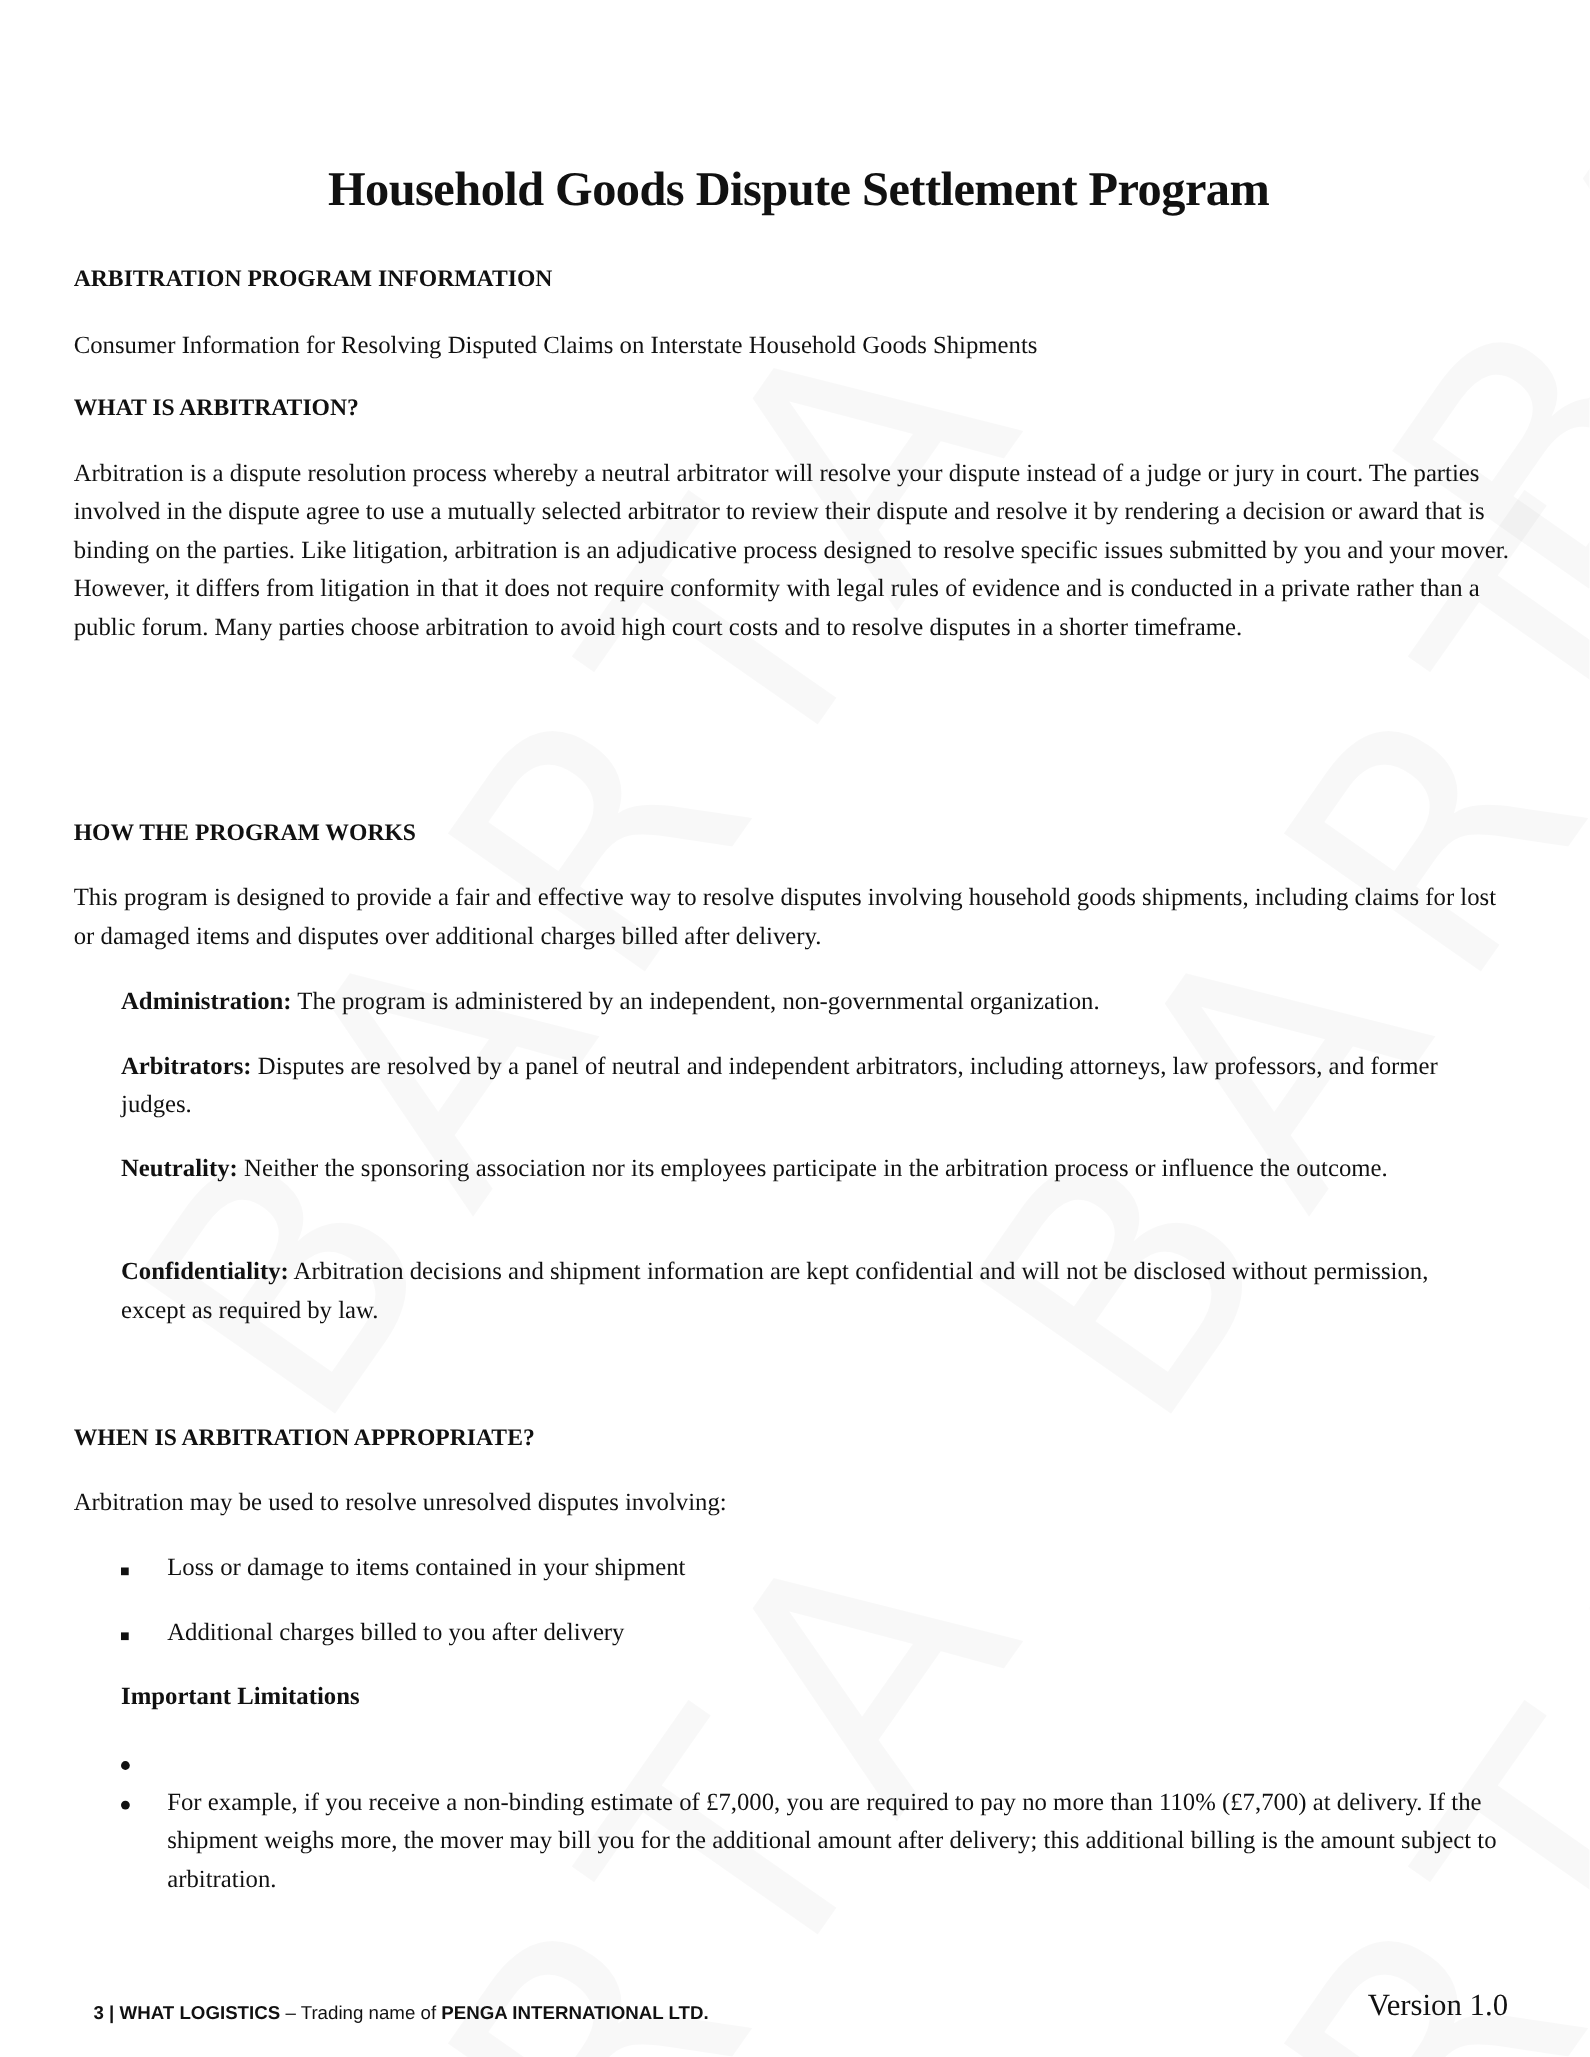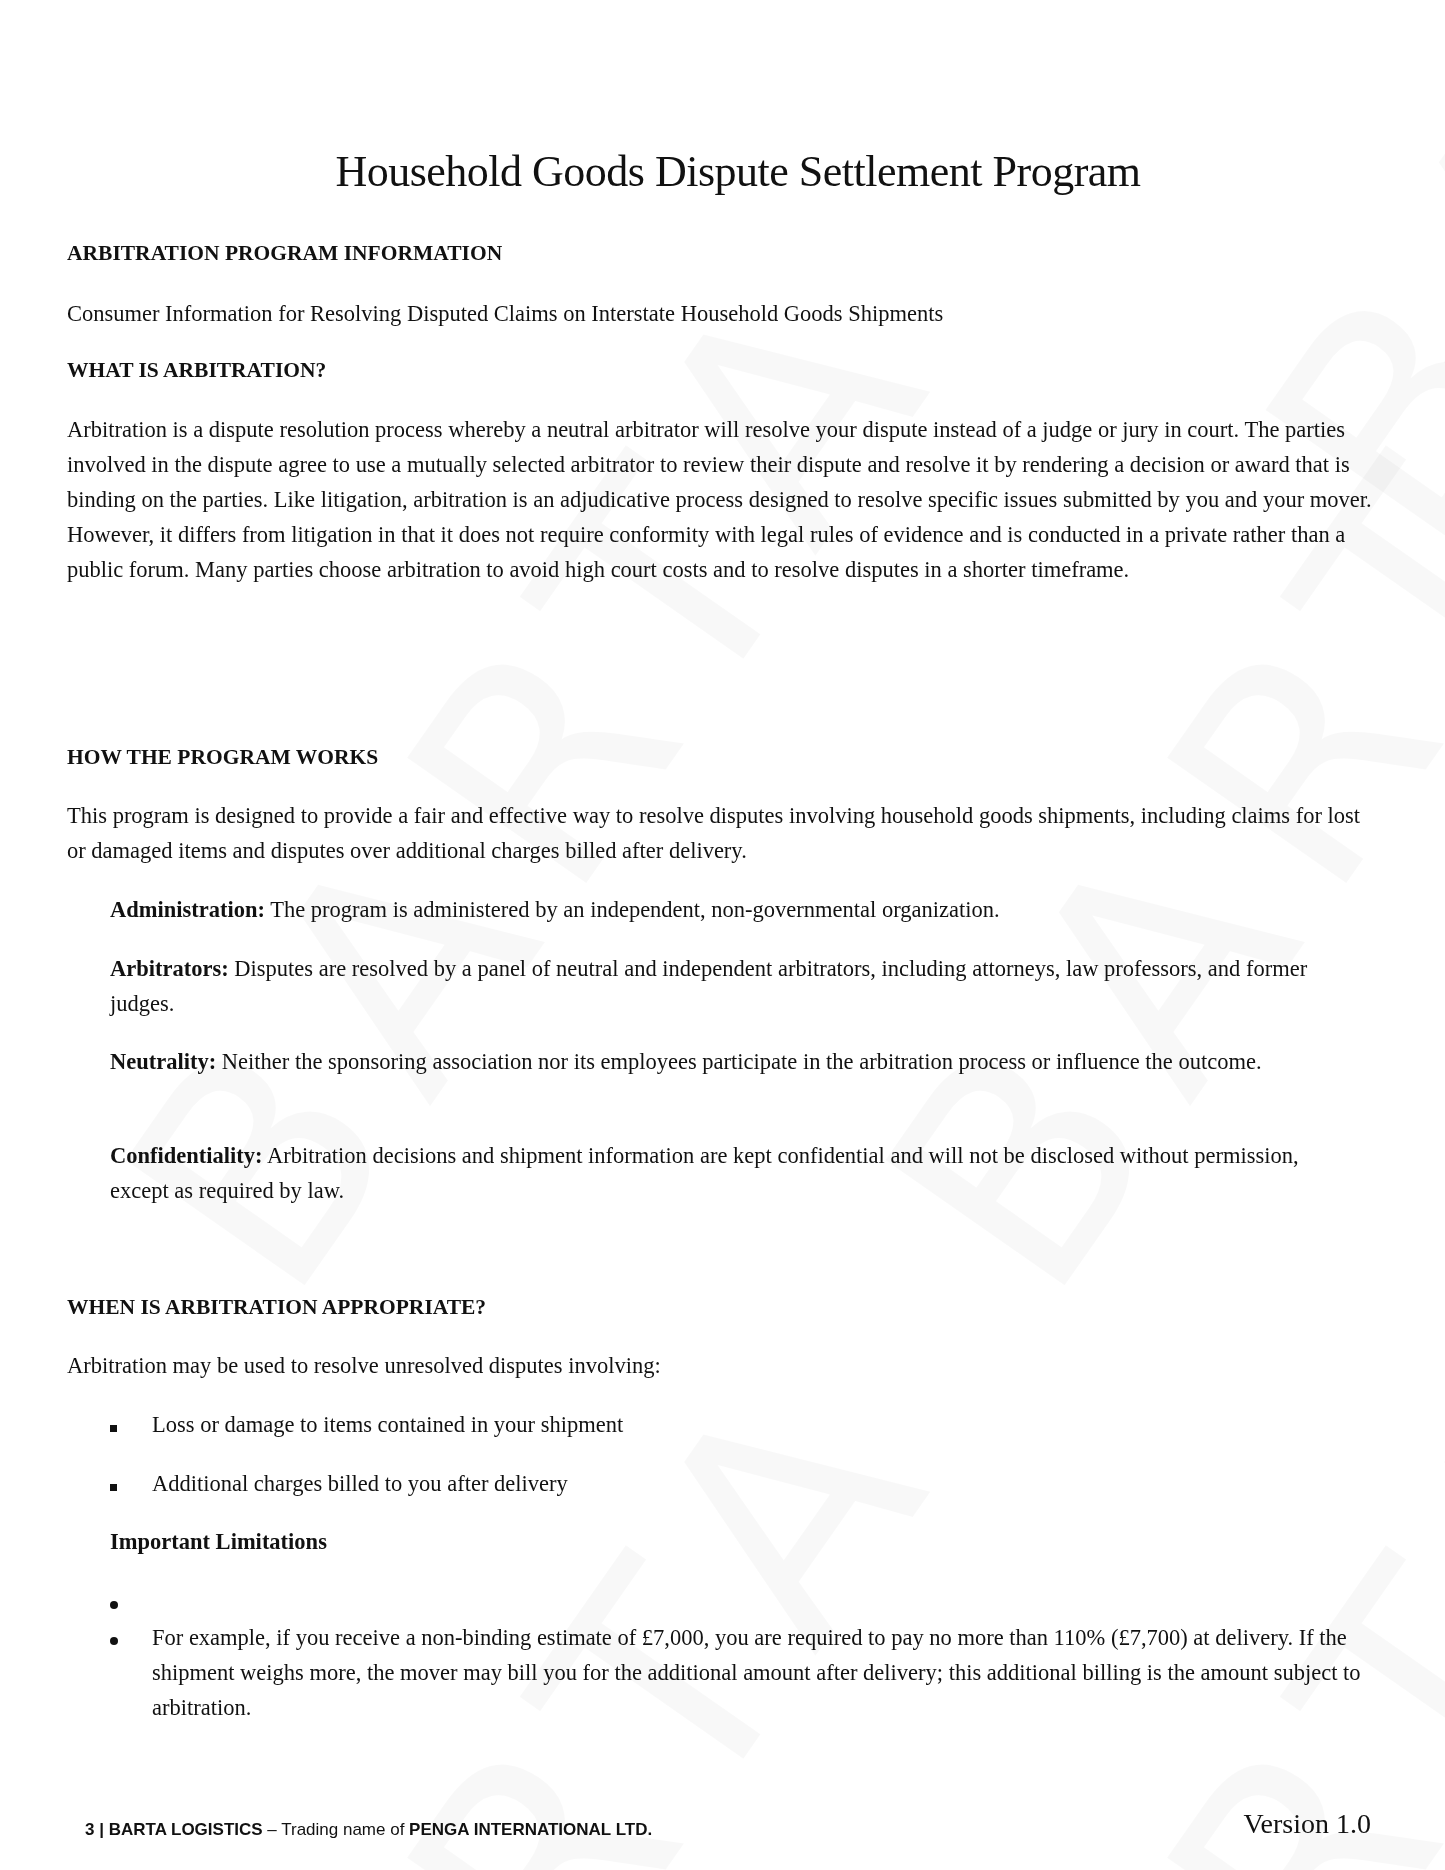--- a/index.html
+++ b/index.html
@@ -2,22 +2,22 @@
 <html><head>
 <meta charset="utf-8">
 <style>
   html, body { margin: 0; padding: 0; background: #ffffff; }
   body { width: 1445px; height: 1870px; position: relative; overflow: hidden;
          font-family: "DejaVu Serif", "Liberation Serif", serif; color: #111; }
   .wm { position: absolute; font-family: "DejaVu Sans", sans-serif; font-size: 300px;
         color: rgba(0,0,0,0.028); transform: rotate(-55deg); transform-origin: left top;
         white-space: nowrap; letter-spacing: 40px; pointer-events: none; }
   .page { position: absolute; left: 67px; top: 0; width: 1310px; }
-  .title { position: absolute; left: 16px; width: 1310px; top: 146px; text-align: center;
-           font-size: 44px; font-weight: normal; margin: 0; letter-spacing: -0.5px;
+  .title { position: absolute; left: 4px; width: 1310px; top: 146px; text-align: center;
+           font-size: 44px; font-weight: bold; margin: 0; letter-spacing: -0.5px;
            font-family: "Liberation Serif", serif; }
   .blk { position: absolute; left: 0; margin: 0; font-size: 22.5px; line-height: 35px;
          font-family: "Liberation Serif", serif; }
   .h { font-weight: bold; font-size: 21.5px; }
   .ind { left: 43px; width: 1250px; }
   .li { left: 43px; width: 1260px; padding-left: 42px; }
   .li .mk { position: absolute; left: 0; top: 0; }
   .sq { display: inline-block; width: 7px; height: 7px; background: #111; margin-top: 14px; }
   .dot { display: inline-block; width: 8px; height: 8px; border-radius: 50%; background: #111; margin-top: 13px; }
   .footer { position: absolute; left: 85px; top: 1820px; font-size: 17px;
@@ -69,15 +69,15 @@
   <div class="blk li" style="top:1584px;">
     <span class="mk"><span class="dot"></span></span>
   </div>
   <div class="blk li" style="top:1620px; width:1250px;">
     <span class="mk"><span class="dot"></span></span>
     <span>For example, if you receive a non-binding estimate of £7,000, you are required to pay no more than 110% (£7,700) at delivery. If the shipment weighs more, the mover may bill you for the additional amount after delivery; this additional billing is the amount subject to arbitration.</span>
   </div>
 </div>
 
 <div class="footer">
-  <b>3</b><b> | </b><b>BARTA LOGISTICS</b><span> – Trading name of </span><b>PENGA INTERNATIONAL LTD.</b>
+  <b>3</b><b> | </b><b>WHAT LOGISTICS</b><span> – Trading name of </span><b>PENGA INTERNATIONAL LTD.</b>
 </div>
 <div class="version">Version 1.0</div>
 
 </body></html>

